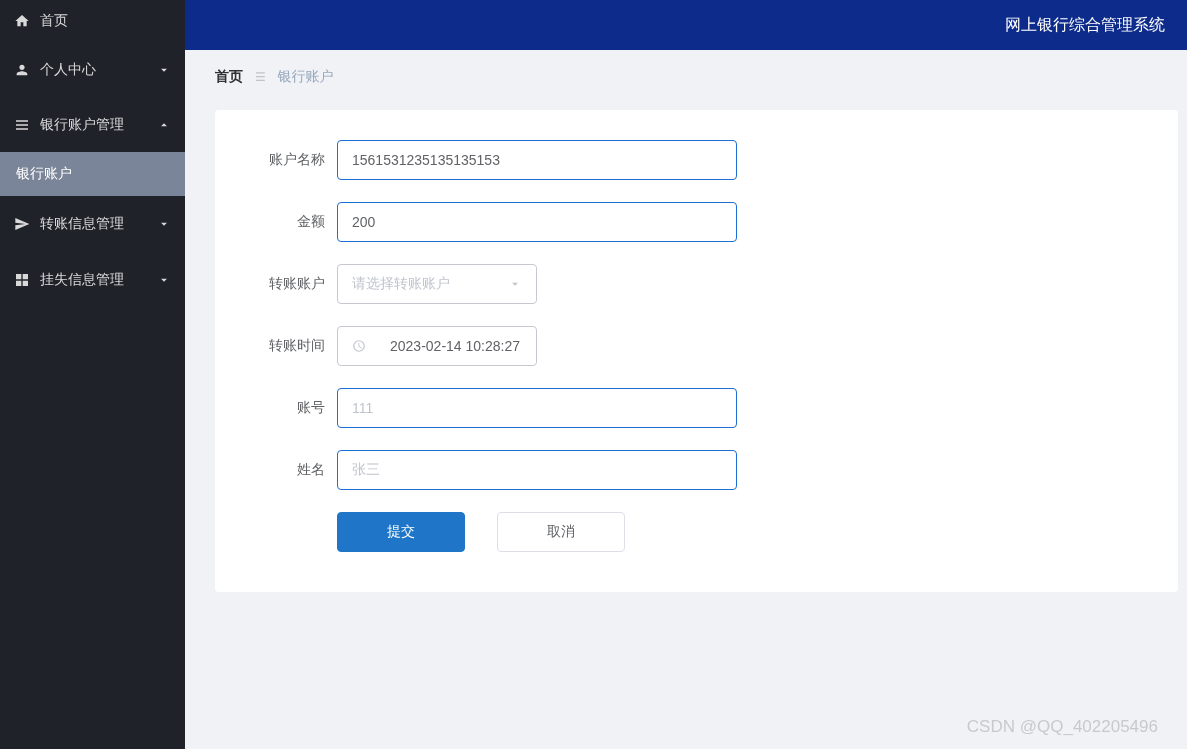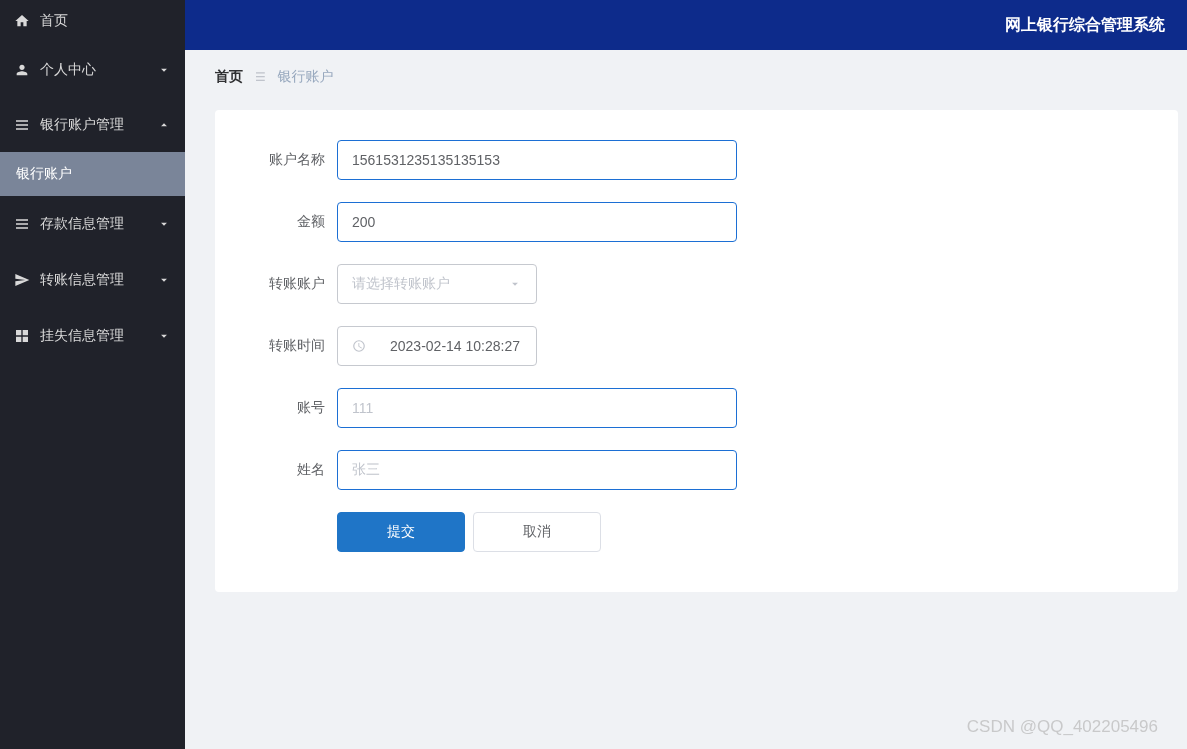--- a/index.html
+++ b/index.html
@@ -12,40 +12,40 @@
     .sidebar-item.home { height: 42px; }
     .sidebar-item .icon { width: 16px; height: 16px; margin-right: 10px; display: inline-flex; align-items: center; justify-content: center; flex-shrink: 0; }
     .sidebar-item .label { flex: 1; font-size: 14px; }
     .sidebar-item .chevron { width: 14px; height: 14px; }
     .sidebar-subitem { height: 44px; display: flex; align-items: center; padding-left: 16px; cursor: pointer; font-size: 14px; }
     .sidebar-subitem.active { background: #7a8599; color: #fff; }
     .section-group.personal .sidebar-item { height: 56px; }
     .section-group.bank .sidebar-item { height: 54px; }
     
     .main { flex: 1; display: flex; flex-direction: column; }
-    .topbar { height: 50px; background: #0d2b8b; display: flex; align-items: center; justify-content: flex-end; padding: 0 22px; font-weight: bold; }
+    .topbar { height: 50px; background: #0d2b8b; display: flex; align-items: center; justify-content: flex-end; padding: 0 22px; }
     .topbar-title { color: #fff; font-size: 16px; }
     
     .breadcrumb { padding: 18px 30px 14px; color: #606266; font-size: 14px; }
     .breadcrumb .home-link { color: #303133; font-weight: 600; }
     .breadcrumb .sep { color: #c0c4cc; margin: 0 8px; font-size: 12px; }
     .breadcrumb .current { color: #97a8be; }
     
     .content-card { background: #fff; margin: 10px 9px 0 30px; border-radius: 4px; padding: 30px 40px 40px; min-height: 470px; }
     
     .form-row { display: flex; align-items: center; margin-bottom: 22px; }
     .form-label { width: 70px; text-align: right; color: #606266; font-size: 14px; margin-right: 12px; }
     .form-control { height: 40px; width: 400px; border: 1px solid #dcdfe6; border-radius: 4px; padding: 0 14px; font-size: 14px; color: #606266; outline: none; }
     .form-control.focused { border-color: #1c6fd4; }
     .form-control.sm { width: 200px; }
     .form-control.select { display: flex; align-items: center; justify-content: space-between; color: #c0c4cc; cursor: pointer; border-color: #c6c9cf; }
     .form-control.date { display: flex; align-items: center; gap: 24px; color: #606266; cursor: pointer; border-color: #c6c9cf; }
     .form-control.readonly { color: #c0c4cc; }
     
-    .btn-row { display: flex; gap: 8px; margin-left: 82px; margin-top: 6px; }
+    .btn-row { display: flex; gap: 32px; margin-left: 82px; margin-top: 6px; }
     .btn { height: 40px; width: 128px; border-radius: 4px; font-size: 14px; cursor: pointer; display: inline-flex; align-items: center; justify-content: center; border: 1px solid; }
     .btn-primary { background: #1f75c7; border-color: #1f75c7; color: #fff; }
     .btn-default { background: #fff; border-color: #dcdfe6; color: #606266; }
     
     .watermark { position: fixed; bottom: 12px; right: 29px; color: #b8b8b8; font-size: 17px; opacity: 0.7; }
     
     svg { display: block; }
   </style>
 </head>
 <body>
@@ -89,33 +89,20 @@
           <svg viewBox="0 0 24 24" width="14" height="14" fill="currentColor">
               <path d="M7 14l5-5 5 5z"></path>
             </svg>
         </span>
       </div>
       <div class="sidebar-subitem active">
         <span>银行账户</span>
       </div>
     </div>
 
-    <div class="sidebar-item" style="height:56px">
-      <span class="icon">
-        <svg viewBox="0 0 24 24" width="16" height="16" fill="currentColor">
-            <path d="M3 5h18v2H3zm0 6h18v2H3zm0 6h18v2H3z"></path>
-          </svg>
-      </span>
-      <span class="label">存款信息管理</span>
-      <span class="chevron">
-        <svg viewBox="0 0 24 24" width="14" height="14" fill="currentColor">
-            <path d="M7 10l5 5 5-5z"></path>
-          </svg>
-      </span>
-    </div>
 
 
     <div class="sidebar-item" style="height:56px">
       <span class="icon">
         <svg viewBox="0 0 24 24" width="16" height="16" fill="currentColor">
             <path d="M2 21l21-9L2 3v7l15 2-15 2z"></path>
           </svg>
       </span>
       <span class="label">转账信息管理</span>
       <span class="chevron">

